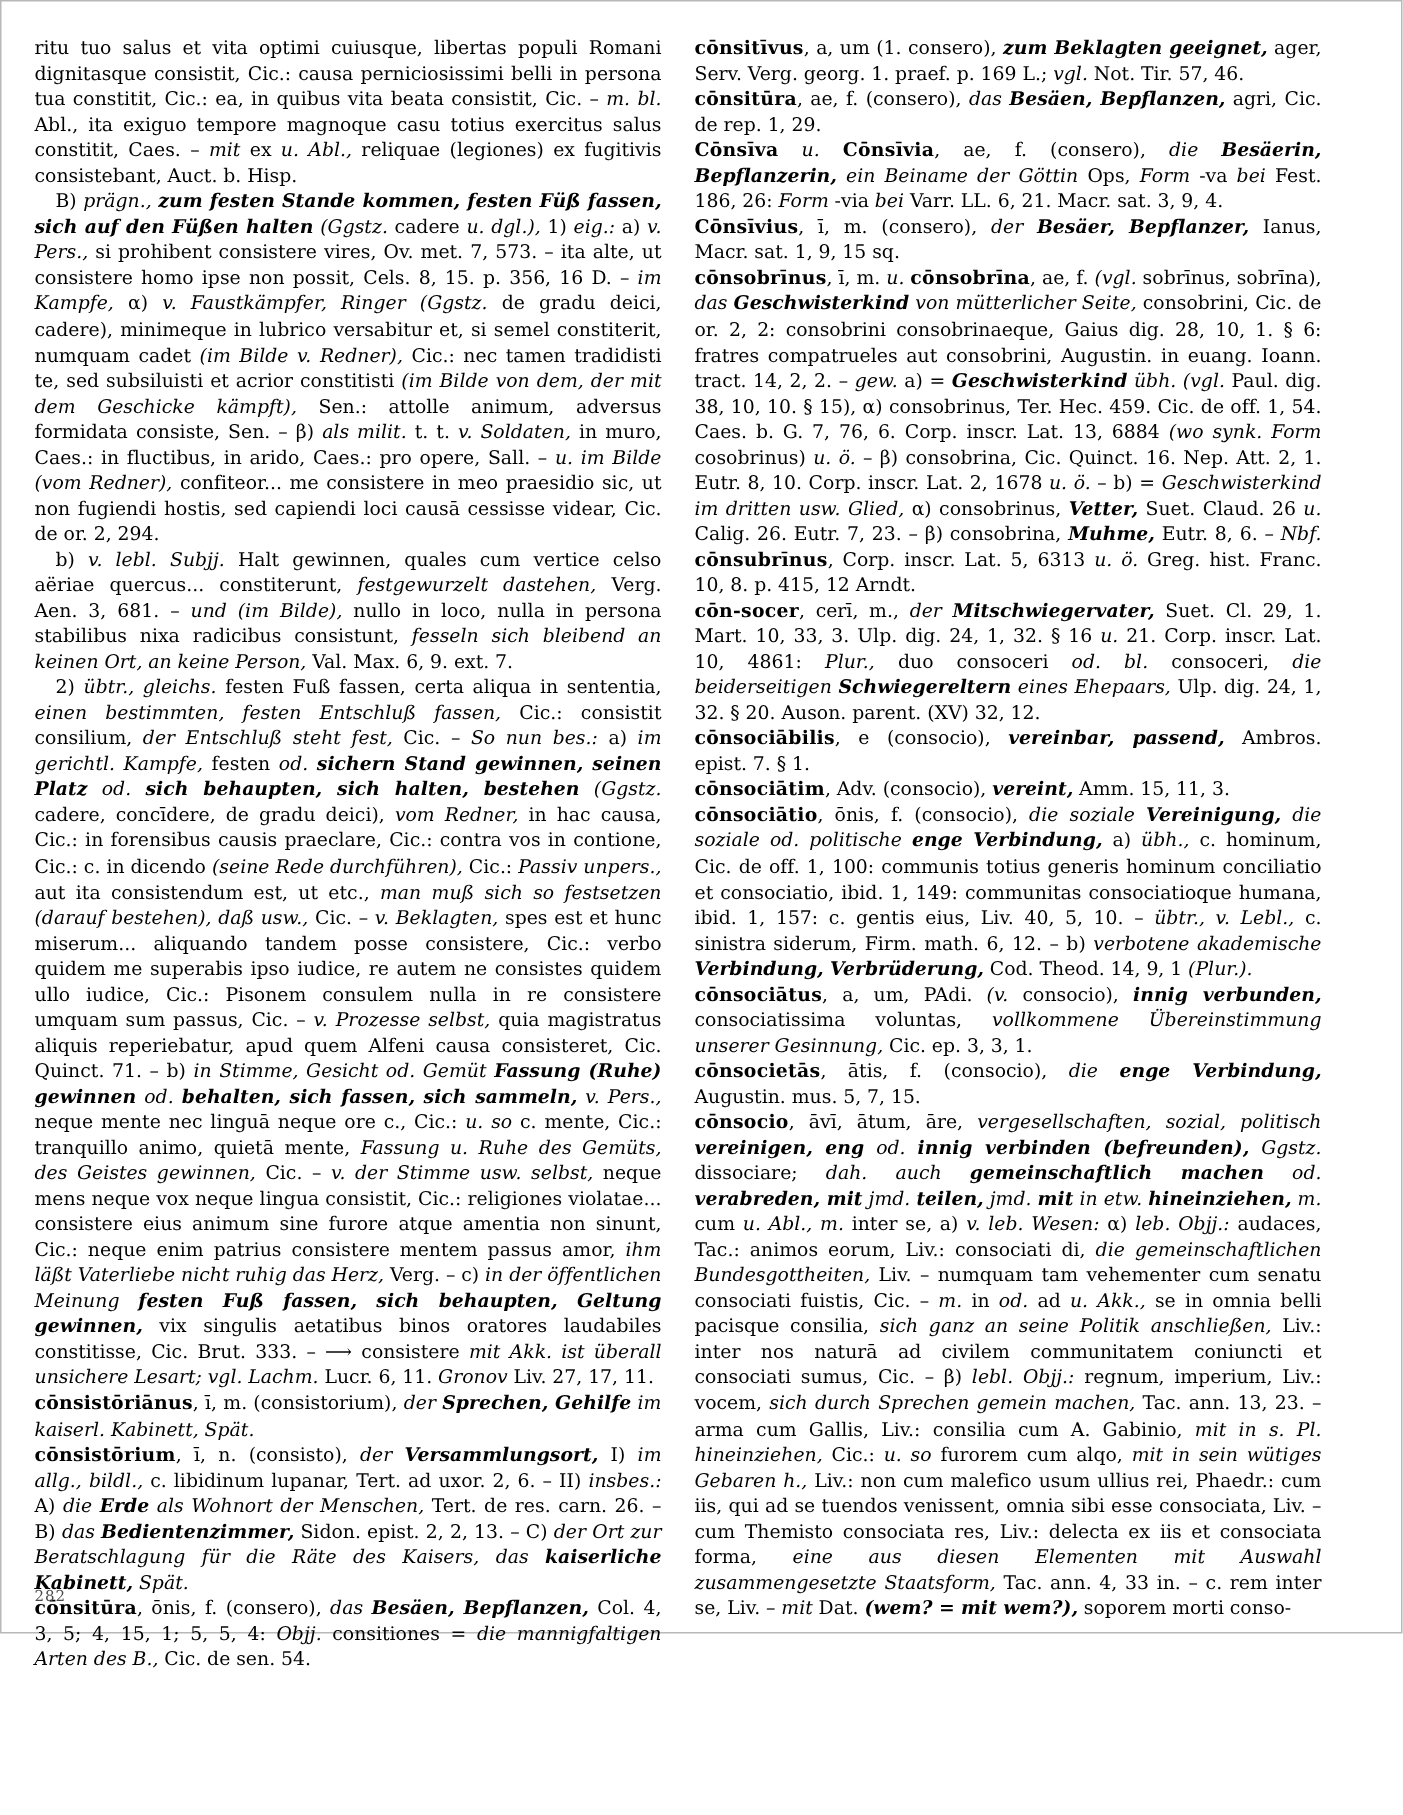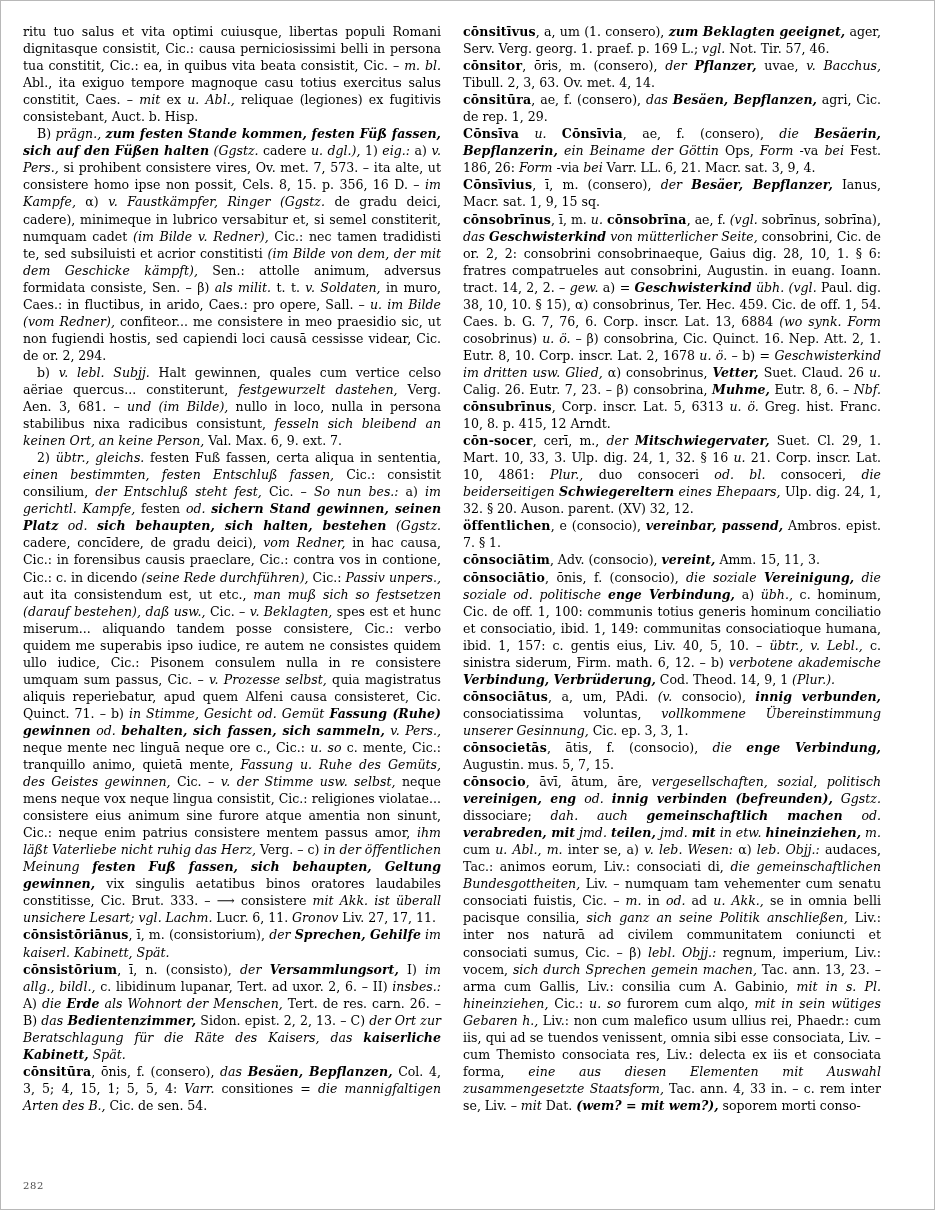--- a/index.html
+++ b/index.html
@@ -11,21 +11,21 @@
   body {
     width: 935px;
     height: 1210px;
     font-family: "DejaVu Serif", "Liberation Serif", serif;
     color: #000000;
     overflow: hidden;
   }
   .page {
     position: relative;
     width: 935px;
-    height: 1210px;
+    height: 1089px;
     box-sizing: border-box;
     border: 1px solid #b8b8b8;
     background: #ffffff;
   }
   .columns {
     position: absolute;
     top: 22px;
     left: 22px;
     right: 22px;
     bottom: 46px;
@@ -75,31 +75,30 @@
 
 <div class="page">
   <div class="columns">
     <div class="col" id="col-left">
         <p class="hang">ritu tuo salus et vita optimi cuiusque, libertas populi Romani dignitasque consistit, Cic.: causa perniciosissimi belli in persona tua constitit, Cic.: ea, in quibus vita beata consistit, Cic. – <span class="it">m. bl.</span> Abl., ita exiguo tempore magnoque casu totius exercitus salus constitit, Caes. – <span class="it">mit</span> ex <span class="it">u. Abl.,</span> reliquae (legiones) ex fugitivis consistebant, Auct. b. Hisp.</p>
         <p class="indent">B) <span class="it">prägn.,</span> <span class="bi">zum festen Stande kommen, festen Füß fassen, sich auf den Füßen halten</span> <span class="it">(Ggstz.</span> cadere <span class="it">u. dgl.),</span> 1) <span class="it">eig.:</span> a) <span class="it">v. Pers.,</span> si prohibent consistere vires, Ov. met. 7, 573. – ita alte, ut consistere homo ipse non possit, Cels. 8, 15. p. 356, 16 D. – <span class="it">im Kampfe,</span> α) <span class="it">v. Faustkämpfer, Ringer (Ggstz.</span> de gradu deici, cadere), minimeque in lubrico versabitur et, si semel constiterit, numquam cadet <span class="it">(im Bilde v. Redner),</span> Cic.: nec tamen tradidisti te, sed subsiluisti et acrior constitisti <span class="it">(im Bilde von dem, der mit dem Geschicke kämpft),</span> Sen.: attolle animum, adversus formidata consiste, Sen. – β) <span class="it">als milit.</span> t. t. <span class="it">v. Soldaten,</span> in muro, Caes.: in fluctibus, in arido, Caes.: pro opere, Sall. – <span class="it">u. im Bilde (vom Redner),</span> confiteor... me consistere in meo praesidio sic, ut non fugiendi hostis, sed capiendi loci causā cessisse videar, Cic. de or. 2, 294.</p>
         <p class="indent">b) <span class="it">v. lebl. Subjj.</span> <span class="bd">Halt gewinnen,</span> quales cum vertice celso aëriae quercus... constiterunt, <span class="it">festgewurzelt dastehen,</span> Verg. Aen. 3, 681. – <span class="it">und (im Bilde),</span> nullo in loco, nulla in persona stabilibus nixa radicibus consistunt, <span class="it">fesseln sich bleibend an keinen Ort, an keine Person,</span> Val. Max. 6, 9. ext. 7.</p>
         <p class="indent">2) <span class="it">übtr., gleichs.</span> <span class="bd">festen Fuß fassen,</span> certa aliqua in sententia, <span class="it">einen bestimmten, festen Entschluß fassen,</span> Cic.: consistit consilium, <span class="it">der Entschluß steht fest,</span> Cic. – <span class="it">So nun bes.:</span> a) <span class="it">im gerichtl. Kampfe,</span> <span class="bd">festen</span> <span class="it">od.</span> <span class="bi">sichern Stand gewinnen, seinen Platz</span> <span class="it">od.</span> <span class="bi">sich behaupten, sich halten, bestehen</span> <span class="it">(Ggstz.</span> cadere, concīdere, de gradu deici), <span class="it">vom Redner,</span> in hac causa, Cic.: in forensibus causis praeclare, Cic.: contra vos in contione, Cic.: c. in dicendo <span class="it">(seine Rede durchführen),</span> Cic.: <span class="it">Passiv unpers.,</span> aut ita consistendum est, ut etc., <span class="it">man muß sich so festsetzen (darauf bestehen), daß usw.,</span> Cic. – <span class="it">v. Beklagten,</span> spes est et hunc miserum... aliquando tandem posse consistere, Cic.: verbo quidem me superabis ipso iudice, re autem ne consistes quidem ullo iudice, Cic.: Pisonem consulem nulla in re consistere umquam sum passus, Cic. – <span class="it">v. Prozesse selbst,</span> quia magistratus aliquis reperiebatur, apud quem Alfeni causa consisteret, Cic. Quinct. 71. – b) <span class="it">in Stimme, Gesicht od. Gemüt</span> <span class="bi">Fassung (Ruhe) gewinnen</span> <span class="it">od.</span> <span class="bi">behalten, sich fassen, sich sammeln,</span> <span class="it">v. Pers.,</span> neque mente nec linguā neque ore c., Cic.: <span class="it">u. so</span> c. mente, Cic.: tranquillo animo, quietā mente, <span class="it">Fassung u. Ruhe des Gemüts, des Geistes gewinnen,</span> Cic. – <span class="it">v. der Stimme usw. selbst,</span> neque mens neque vox neque lingua consistit, Cic.: religiones violatae... consistere eius animum sine furore atque amentia non sinunt, Cic.: neque enim patrius consistere mentem passus amor, <span class="it">ihm läßt Vaterliebe nicht ruhig das Herz,</span> Verg. – c) <span class="it">in der öffentlichen Meinung</span> <span class="bi">festen Fuß fassen, sich behaupten, Geltung gewinnen,</span> vix singulis aetatibus binos oratores laudabiles constitisse, Cic. Brut. 333. – ⟶ consistere <span class="it">mit Akk. ist überall unsichere Lesart; vgl. Lachm.</span> Lucr. 6, 11. <span class="it">Gronov</span> Liv. 27, 17, 11.</p>
         <p class="hang"><span class="hw">cōnsistōriānus</span>, ī, m. (consistorium), <span class="it">der</span> <span class="bi">Sprechen, Gehilfe</span> <span class="it">im kaiserl. Kabinett, Spät.</span></p>
         <p class="hang"><span class="hw">cōnsistōrium</span>, ī, n. (consisto), <span class="it">der</span> <span class="bi">Versammlungsort,</span> I) <span class="it">im allg., bildl.,</span> c. libidinum lupanar, Tert. ad uxor. 2, 6. – II) <span class="it">insbes.:</span> A) <span class="it">die</span> <span class="bi">Erde</span> <span class="it">als Wohnort der Menschen,</span> Tert. de res. carn. 26. – B) <span class="it">das</span> <span class="bi">Bedientenzimmer,</span> Sidon. epist. 2, 2, 13. – C) <span class="it">der Ort zur Beratschlagung für die Räte des Kaisers, das</span> <span class="bi">kaiserliche Kabinett,</span> <span class="it">Spät.</span></p>
-        <p class="hang"><span class="hw">cōnsitūra</span>, ōnis, f. (consero), <span class="it">das</span> <span class="bi">Besäen, Bepflanzen,</span> Col. 4, 3, 5; 4, 15, 1; 5, 5, 4: <span class="it">Varr.</span> consitiones = <span class="it">die mannigfaltigen Arten des B.,</span> Cic. de sen. 54.</p>
+        <p class="hang"><span class="hw">cōnsitūra</span>, ōnis, f. (consero), <span class="it">das</span> <span class="bi">Besäen, Bepflanzen,</span> Col. 4, 3, 5; 4, 15, 1; 5, 5, 4: <span class="it">Objj.</span> consitiones = <span class="it">die mannigfaltigen Arten des B.,</span> Cic. de sen. 54.</p>
       </div>
     <div class="col" id="col-right">
         <p class="hang"><span class="hw">cōnsitīvus</span>, a, um (1. consero), <span class="bi">zum Beklagten geeignet,</span> ager, Serv. Verg. georg. 1. praef. p. 169 L.; <span class="it">vgl.</span> Not. Tir. 57, 46.</p>
-        <p class="hang"><span class="hw">cōnsitor</span>, ōris, m. (consero), <span class="it">der</span> <span class="bi">Pflanzer,</span> uvae, <span class="it">v. Bacchus,</span> Tibull. 2, 3, 63. Ov. met. 4, 14.</p>
         <p class="hang"><span class="hw">cōnsitūra</span>, ae, f. (consero), <span class="it">das</span> <span class="bi">Besäen, Bepflanzen,</span> agri, Cic. de rep. 1, 29.</p>
         <p class="hang"><span class="hw">Cōnsīva</span> <span class="it">u.</span> <span class="hw">Cōnsīvia</span>, ae, f. (consero), <span class="it">die</span> <span class="bi">Besäerin, Bepflanzerin,</span> <span class="it">ein Beiname der Göttin</span> Ops, <span class="it">Form</span> -va <span class="it">bei</span> Fest. 186, 26: <span class="it">Form</span> -via <span class="it">bei</span> Varr. LL. 6, 21. Macr. sat. 3, 9, 4.</p>
         <p class="hang"><span class="hw">Cōnsīvius</span>, ī, m. (consero), <span class="it">der</span> <span class="bi">Besäer, Bepflanzer,</span> Ianus, Macr. sat. 1, 9, 15 sq.</p>
         <p class="hang"><span class="hw">cōnsobrīnus</span>, ī, m. <span class="it">u.</span> <span class="hw">cōnsobrīna</span>, ae, f. <span class="it">(vgl.</span> sobrīnus, sobrīna), <span class="it">das</span> <span class="bi">Geschwisterkind</span> <span class="it">von mütterlicher Seite,</span> consobrini, Cic. de or. 2, 2: consobrini consobrinaeque, Gaius dig. 28, 10, 1. § 6: fratres compatrueles aut consobrini, Augustin. in euang. Ioann. tract. 14, 2, 2. – <span class="it">gew.</span> a) = <span class="bi">Geschwisterkind</span> <span class="it">übh. (vgl.</span> Paul. dig. 38, 10, 10. § 15), α) consobrinus, Ter. Hec. 459. Cic. de off. 1, 54. Caes. b. G. 7, 76, 6. Corp. inscr. Lat. 13, 6884 <span class="it">(wo synk. Form</span> cosobrinus) <span class="it">u. ö.</span> – β) consobrina, Cic. Quinct. 16. Nep. Att. 2, 1. Eutr. 8, 10. Corp. inscr. Lat. 2, 1678 <span class="it">u. ö.</span> – b) = <span class="it">Geschwisterkind im dritten usw. Glied,</span> α) consobrinus, <span class="bi">Vetter,</span> Suet. Claud. 26 <span class="it">u.</span> Calig. 26. Eutr. 7, 23. – β) consobrina, <span class="bi">Muhme,</span> Eutr. 8, 6. – <span class="it">Nbf.</span> <span class="hw">cōnsubrīnus</span>, Corp. inscr. Lat. 5, 6313 <span class="it">u. ö.</span> Greg. hist. Franc. 10, 8. p. 415, 12 Arndt.</p>
         <p class="hang"><span class="hw">cōn-socer</span>, cerī, m., <span class="it">der</span> <span class="bi">Mitschwiegervater,</span> Suet. Cl. 29, 1. Mart. 10, 33, 3. Ulp. dig. 24, 1, 32. § 16 <span class="it">u.</span> 21. Corp. inscr. Lat. 10, 4861: <span class="it">Plur.,</span> duo consoceri <span class="it">od. bl.</span> consoceri, <span class="it">die beiderseitigen</span> <span class="bi">Schwiegereltern</span> <span class="it">eines Ehepaars,</span> Ulp. dig. 24, 1, 32. § 20. Auson. parent. (XV) 32, 12.</p>
-        <p class="hang"><span class="hw">öffentlichen</span>, e (consocio), <span class="bi">vereinbar, passend,</span> Ambros. epist. 7. § 1.</p>
+        <p class="hang"><span class="hw">cōnsociābilis</span>, e (consocio), <span class="bi">vereinbar, passend,</span> Ambros. epist. 7. § 1.</p>
         <p class="hang"><span class="hw">cōnsociātim</span>, Adv. (consocio), <span class="bi">vereint,</span> Amm. 15, 11, 3.</p>
         <p class="hang"><span class="hw">cōnsociātio</span>, ōnis, f. (consocio), <span class="it">die soziale</span> <span class="bi">Vereinigung,</span> <span class="it">die soziale od. politische</span> <span class="bi">enge Verbindung,</span> a) <span class="it">übh.,</span> c. hominum, Cic. de off. 1, 100: communis totius generis hominum conciliatio et consociatio, ibid. 1, 149: communitas consociatioque humana, ibid. 1, 157: c. gentis eius, Liv. 40, 5, 10. – <span class="it">übtr., v. Lebl.,</span> c. sinistra siderum, Firm. math. 6, 12. – b) <span class="it">verbotene akademische</span> <span class="bi">Verbindung, Verbrüderung,</span> Cod. Theod. 14, 9, 1 <span class="it">(Plur.).</span></p>
         <p class="hang"><span class="hw">cōnsociātus</span>, a, um, PAdi. <span class="it">(v.</span> consocio), <span class="bi">innig verbunden,</span> consociatissima voluntas, <span class="it">vollkommene Übereinstimmung unserer Gesinnung,</span> Cic. ep. 3, 3, 1.</p>
         <p class="hang"><span class="hw">cōnsocietās</span>, ātis, f. (consocio), <span class="it">die</span> <span class="bi">enge Verbindung,</span> Augustin. mus. 5, 7, 15.</p>
         <p class="hang"><span class="hw">cōnsocio</span>, āvī, ātum, āre, <span class="it">vergesellschaften, sozial, politisch</span> <span class="bi">vereinigen, eng</span> <span class="it">od.</span> <span class="bi">innig verbinden (befreunden),</span> <span class="it">Ggstz.</span> dissociare; <span class="it">dah. auch</span> <span class="bi">gemeinschaftlich machen</span> <span class="it">od.</span> <span class="bi">verabreden, mit</span> <span class="it">jmd.</span> <span class="bi">teilen,</span> <span class="it">jmd.</span> <span class="bi">mit</span> <span class="it">in etw.</span> <span class="bi">hineinziehen,</span> <span class="it">m.</span> cum <span class="it">u. Abl., m.</span> inter se, a) <span class="it">v. leb. Wesen:</span> α) <span class="it">leb. Objj.:</span> audaces, Tac.: animos eorum, Liv.: consociati di, <span class="it">die gemeinschaftlichen Bundesgottheiten,</span> Liv. – numquam tam vehementer cum senatu consociati fuistis, Cic. – <span class="it">m.</span> in <span class="it">od.</span> ad <span class="it">u. Akk.,</span> se in omnia belli pacisque consilia, <span class="it">sich ganz an seine Politik anschließen,</span> Liv.: inter nos naturā ad civilem communitatem coniuncti et consociati sumus, Cic. – β) <span class="it">lebl. Objj.:</span> regnum, imperium, Liv.: vocem, <span class="it">sich durch Sprechen gemein machen,</span> Tac. ann. 13, 23. – arma cum Gallis, Liv.: consilia cum A. Gabinio, <span class="it">mit in s. Pl. hineinziehen,</span> Cic.: <span class="it">u. so</span> furorem cum alqo, <span class="it">mit in sein wütiges Gebaren h.,</span> Liv.: non cum malefico usum ullius rei, Phaedr.: cum iis, qui ad se tuendos venissent, omnia sibi esse consociata, Liv. – cum Themisto consociata res, Liv.: delecta ex iis et consociata forma, <span class="it">eine aus diesen Elementen mit Auswahl zusammengesetzte Staatsform,</span> Tac. ann. 4, 33 in. – c. rem inter se, Liv. – <span class="it">mit</span> Dat. <span class="bi">(wem? = mit wem?),</span> soporem morti conso-</p>
       </div>
   </div>
   <div class="folio">282</div>
 </div>
 

